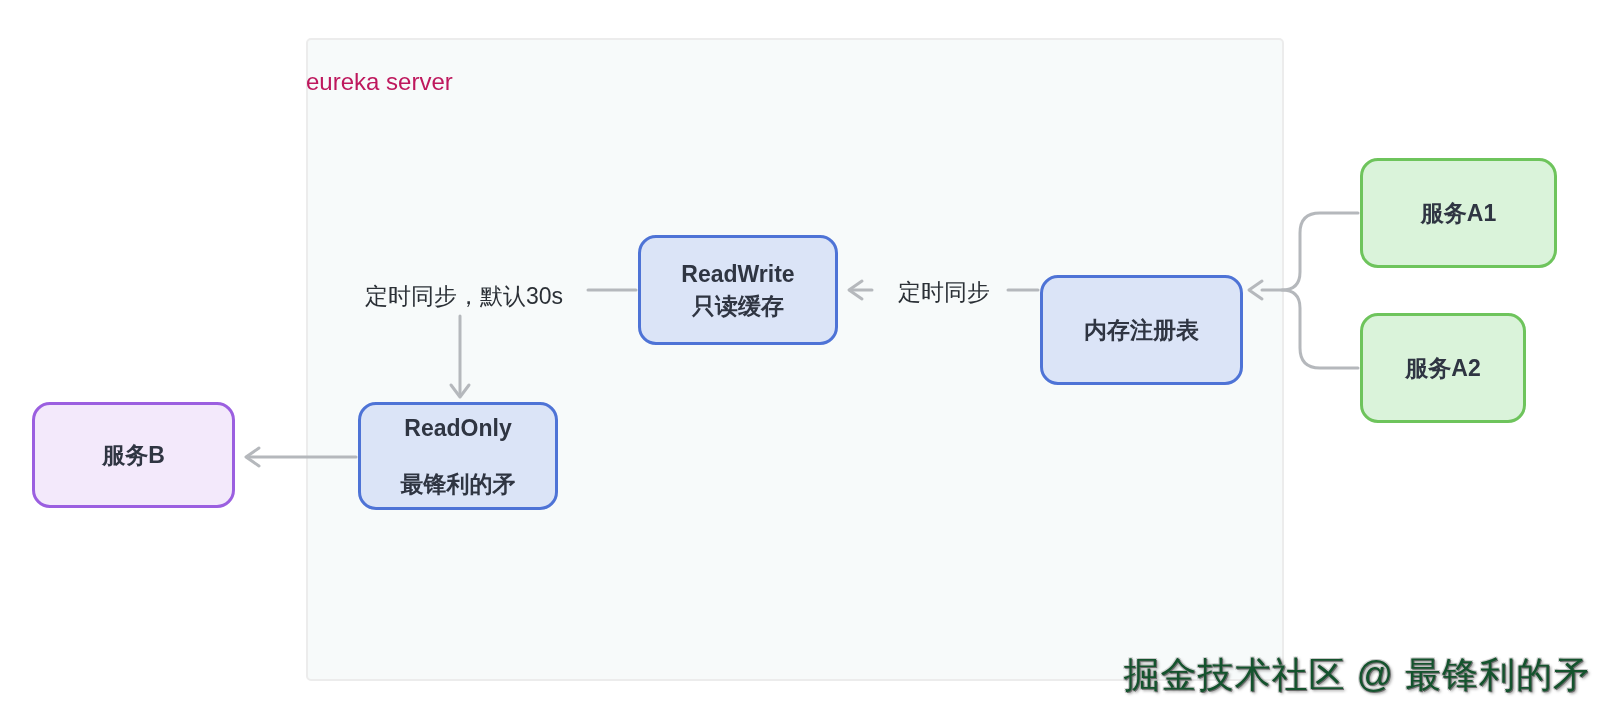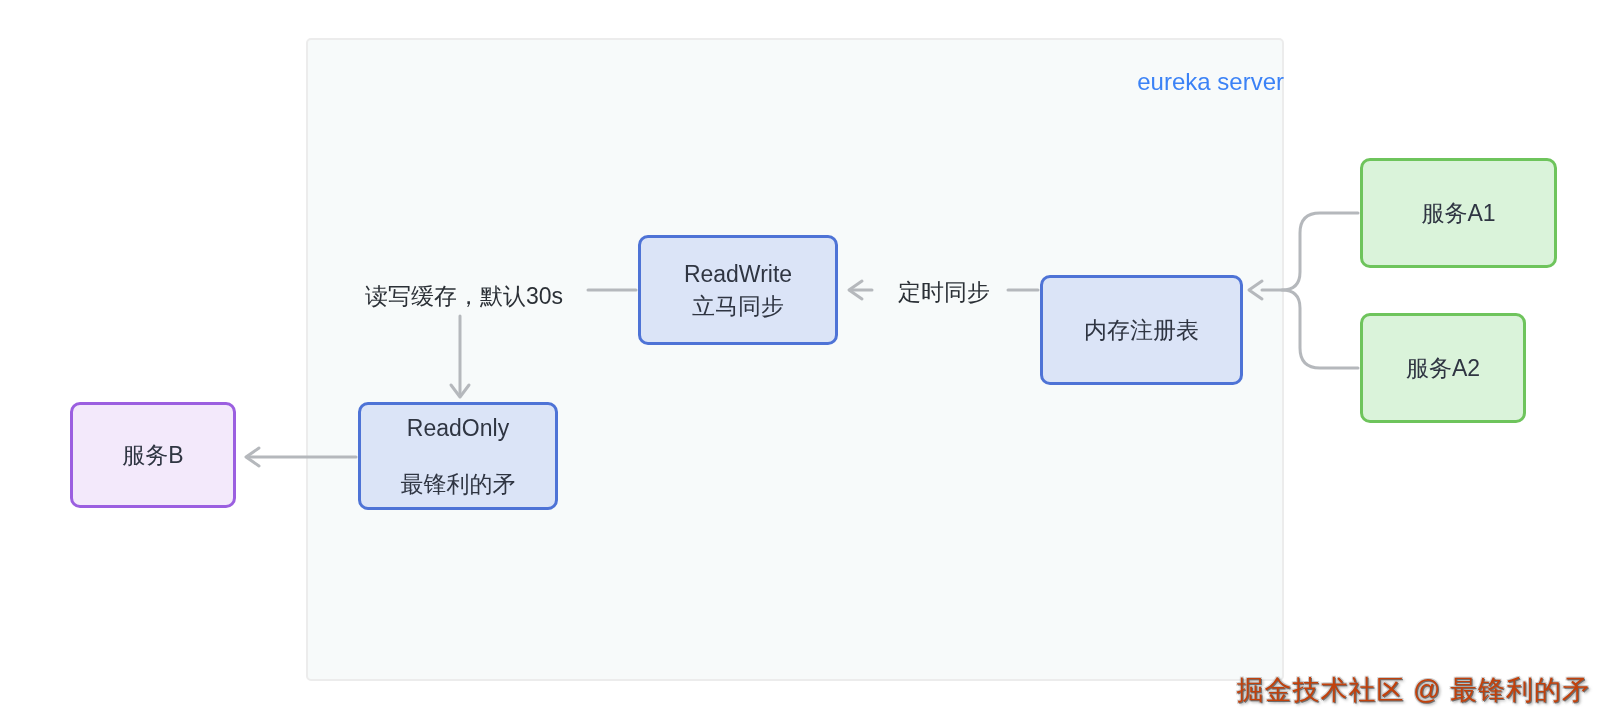--- a/index.html
+++ b/index.html
@@ -15,68 +15,69 @@
     left: 306px; top: 38px;
     width: 978px; height: 643px;
     background: #f7fafa;
     border: 2px solid #ececec;
     border-radius: 5px;
   }
   .container-title {
     position: absolute;
     left: 306px; top: 68px;
     width: 978px;
-    text-align: right;
+    text-align: left;
     font-size: 24px;
-    color: #3b82f6;
+    color: #be185d;
   }
   .edges-svg {
     position: absolute;
     left: 0; top: 0;
     width: 1598px; height: 724px;
   }
   .node {
     position: absolute;
     display: flex;
     flex-direction: column;
     align-items: center;
     justify-content: center;
     text-align: center;
-    border-radius: 10px;
+    border-radius: 18px;
     font-size: 23px;
     line-height: 1.4;
     color: #2f3542;
+    font-weight: bold;
   }
   .node.blue   { background: #dbe4f7; border: 3px solid #4e73d6; }
   .node.green  { background: #daf3da; border: 3px solid #6ec45c; }
   .node.purple { background: #f3e9fb; border: 3px solid #9b5fe0; }
 
   .node-readwrite { left: 638px;  top: 235px; width: 200px; height: 110px; text-align: right; }
   .node-registry  { left: 1040px; top: 235px; width: 203px; height: 110px; margin-top: 40px; }
   .node-readonly  { left: 358px;  top: 402px; width: 200px; height: 108px; gap: 24px; }
-  .node-service-b { left: 32px;   top: 402px; width: 166px; height: 106px; margin-left: 38px; }
+  .node-service-b { left: 32px;   top: 402px; width: 203px; height: 106px; }
   .node-service-a1{ left: 1360px; top: 158px; width: 197px; height: 110px; }
   .node-service-a2{ left: 1360px; top: 313px; width: 166px; height: 110px; }
 
   .edge-label {
     position: absolute;
     font-size: 23px;
     color: #2b3036;
     text-align: center;
     white-space: nowrap;
   }
   .label-timed     { left: 346px; top: 281px; width: 236px; }
   .label-immediate { left: 882px; top: 277px; width: 124px; }
 
   .watermark {
     position: absolute;
-    right: 8px; bottom: 16px;
-    font-size: 27px;
+    right: 8px; bottom: 24px;
+    font-size: 36px;
     letter-spacing: 1px;
-    color: #c2410c;
+    color: #14532d;
     text-shadow:
       1px 1px 0 rgba(95, 95, 95, 0.85),
       -1px -1px 0 rgba(190, 190, 190, 0.55),
       1px -1px 0 rgba(165, 165, 165, 0.5),
       -1px 1px 0 rgba(165, 165, 165, 0.5),
       2px 2px 3px rgba(70, 70, 70, 0.55);
   }
 </style>
 </head>
 <body>
@@ -97,21 +98,21 @@
   <line x1="356" y1="457" x2="250" y2="457"></line>
   <polyline points="259,448 246,457 259,466"></polyline>
 
   <path d="M 1358 213 L 1320 213 Q 1300 213 1300 233 L 1300 272 Q 1300 290 1282 290 L 1262 290"></path>
   <path d="M 1358 368 L 1320 368 Q 1300 368 1300 348 L 1300 308 Q 1300 290 1282 290"></path>
   <polyline points="1262,281 1249,290 1262,299"></polyline>
 </svg>
 
 <div class="node blue node-readwrite">
   <span>ReadWrite</span>
-  <span>立马同步</span>
+  <span>只读缓存</span>
 </div>
 
 <div class="node blue node-registry">
   <span>内存注册表</span>
 </div>
 
 <div class="node blue node-readonly">
   <span>ReadOnly</span>
   <span>最锋利的矛</span>
 </div>
@@ -121,16 +122,16 @@
 </div>
 
 <div class="node green node-service-a1">
   <span>服务A1</span>
 </div>
 
 <div class="node green node-service-a2">
   <span>服务A2</span>
 </div>
 
-<div class="edge-label label-timed">读写缓存，默认30s</div>
+<div class="edge-label label-timed">定时同步，默认30s</div>
 <div class="edge-label label-immediate">定时同步</div>
 
 <div class="watermark">掘金技术社区 @ 最锋利的矛</div>
 
 </body></html>

